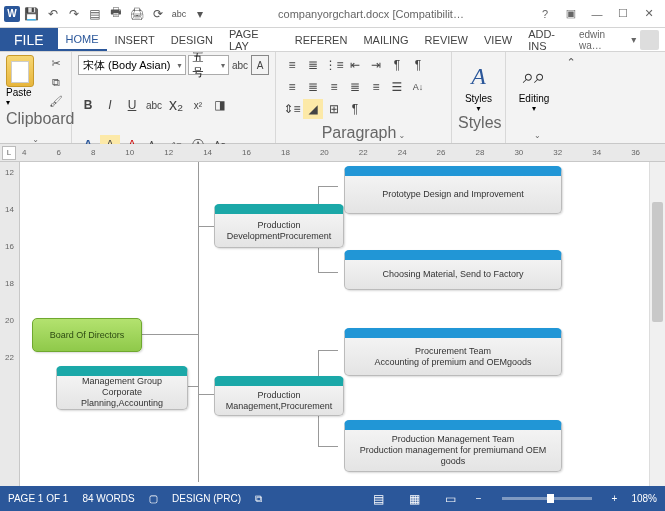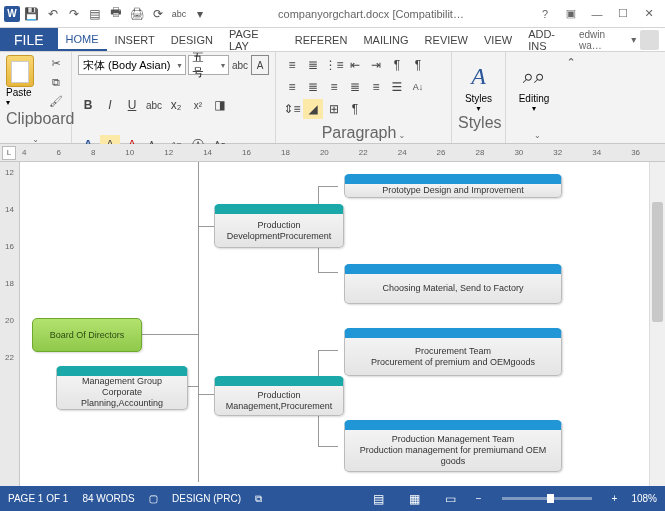--- a/index.html
+++ b/index.html
@@ -147,21 +147,21 @@
         <div class="tb-ico">
             <b>B</b>
           </div>
         <div class="tb-ico">
             <i>I</i>
           </div>
         <div class="tb-ico">
             <u>U</u>
           </div>
         <div class="tb-ico" style="font-size:10px">abc</div>
-        <div class="tb-ico" style="font-size:12px">x₂</div>
+        <div class="tb-ico" style="font-size:16px">x₂</div>
         <div class="tb-ico" style="font-size:10px">x²</div>
         <div class="tb-ico">◨</div>
       </div>
       <div class="font-row">
         <div class="tb-ico" style="color:#2b579a;font-weight:bold">A</div>
         <div class="tb-ico hl">A</div>
         <div class="tb-ico" style="color:#c00">A</div>
         <div class="tb-ico" style="font-size:10px">A▴</div>
         <div class="tb-ico" style="font-size:9px">A▾</div>
         <div class="tb-ico">Ⓐ</div>
@@ -270,25 +270,25 @@
     <div class="conn" style="left:296px; top:24px; width:20px; height:1px"></div>
     <div class="conn" style="left:296px; top:110px; width:20px; height:1px"></div>
     <div class="conn" style="left:296px; top:188px; width:1px; height:96px"></div>
     <div class="conn" style="left:296px; top:188px; width:20px; height:1px"></div>
     <div class="conn" style="left:296px; top:284px; width:20px; height:1px"></div>
 
     <div class="node node-green" style="left:10px; top:156px; width:110px; height:34px">Board Of Directors</div>
     <div class="node node-teal" style="left:34px; top:204px; width:132px; height:44px">Management Group Corporate Planning,Accounting</div>
     <div class="node node-teal" style="left:192px; top:42px; width:130px; height:44px">Production DevelopmentProcurement</div>
     <div class="node node-teal" style="left:192px; top:214px; width:130px; height:40px">Production Management,Procurement</div>
-    <div class="node node-blue" style="left:322px; top:12px; width:218px; height:24px">Prototype Design and Improvement</div>
-    <div class="node node-blue" style="left:322px; top:102px; width:218px; height:40px">Choosing Material, Send to Factory</div>
+    <div class="node node-blue" style="left:322px; top:4px; width:218px; height:48px">Prototype Design and Improvement</div>
+    <div class="node node-blue" style="left:322px; top:88px; width:218px; height:40px">Choosing Material, Send to Factory</div>
     <div class="node node-blue" style="left:322px; top:166px; width:218px; height:48px">
       <span>Procurement Team</span>
-      <span>Procurement of premium and OEMgoods</span>
+      <span>Accounting of premium and OEMgoods</span>
     </div>
     <div class="node node-blue" style="left:322px; top:258px; width:218px; height:52px">
       <span>Production Management Team</span>
       <span>Production management for premiumand OEM goods</span>
     </div>
   </div>
   <div class="scroll-v">
     <div class="scroll-thumb"></div>
   </div>
 </div>

